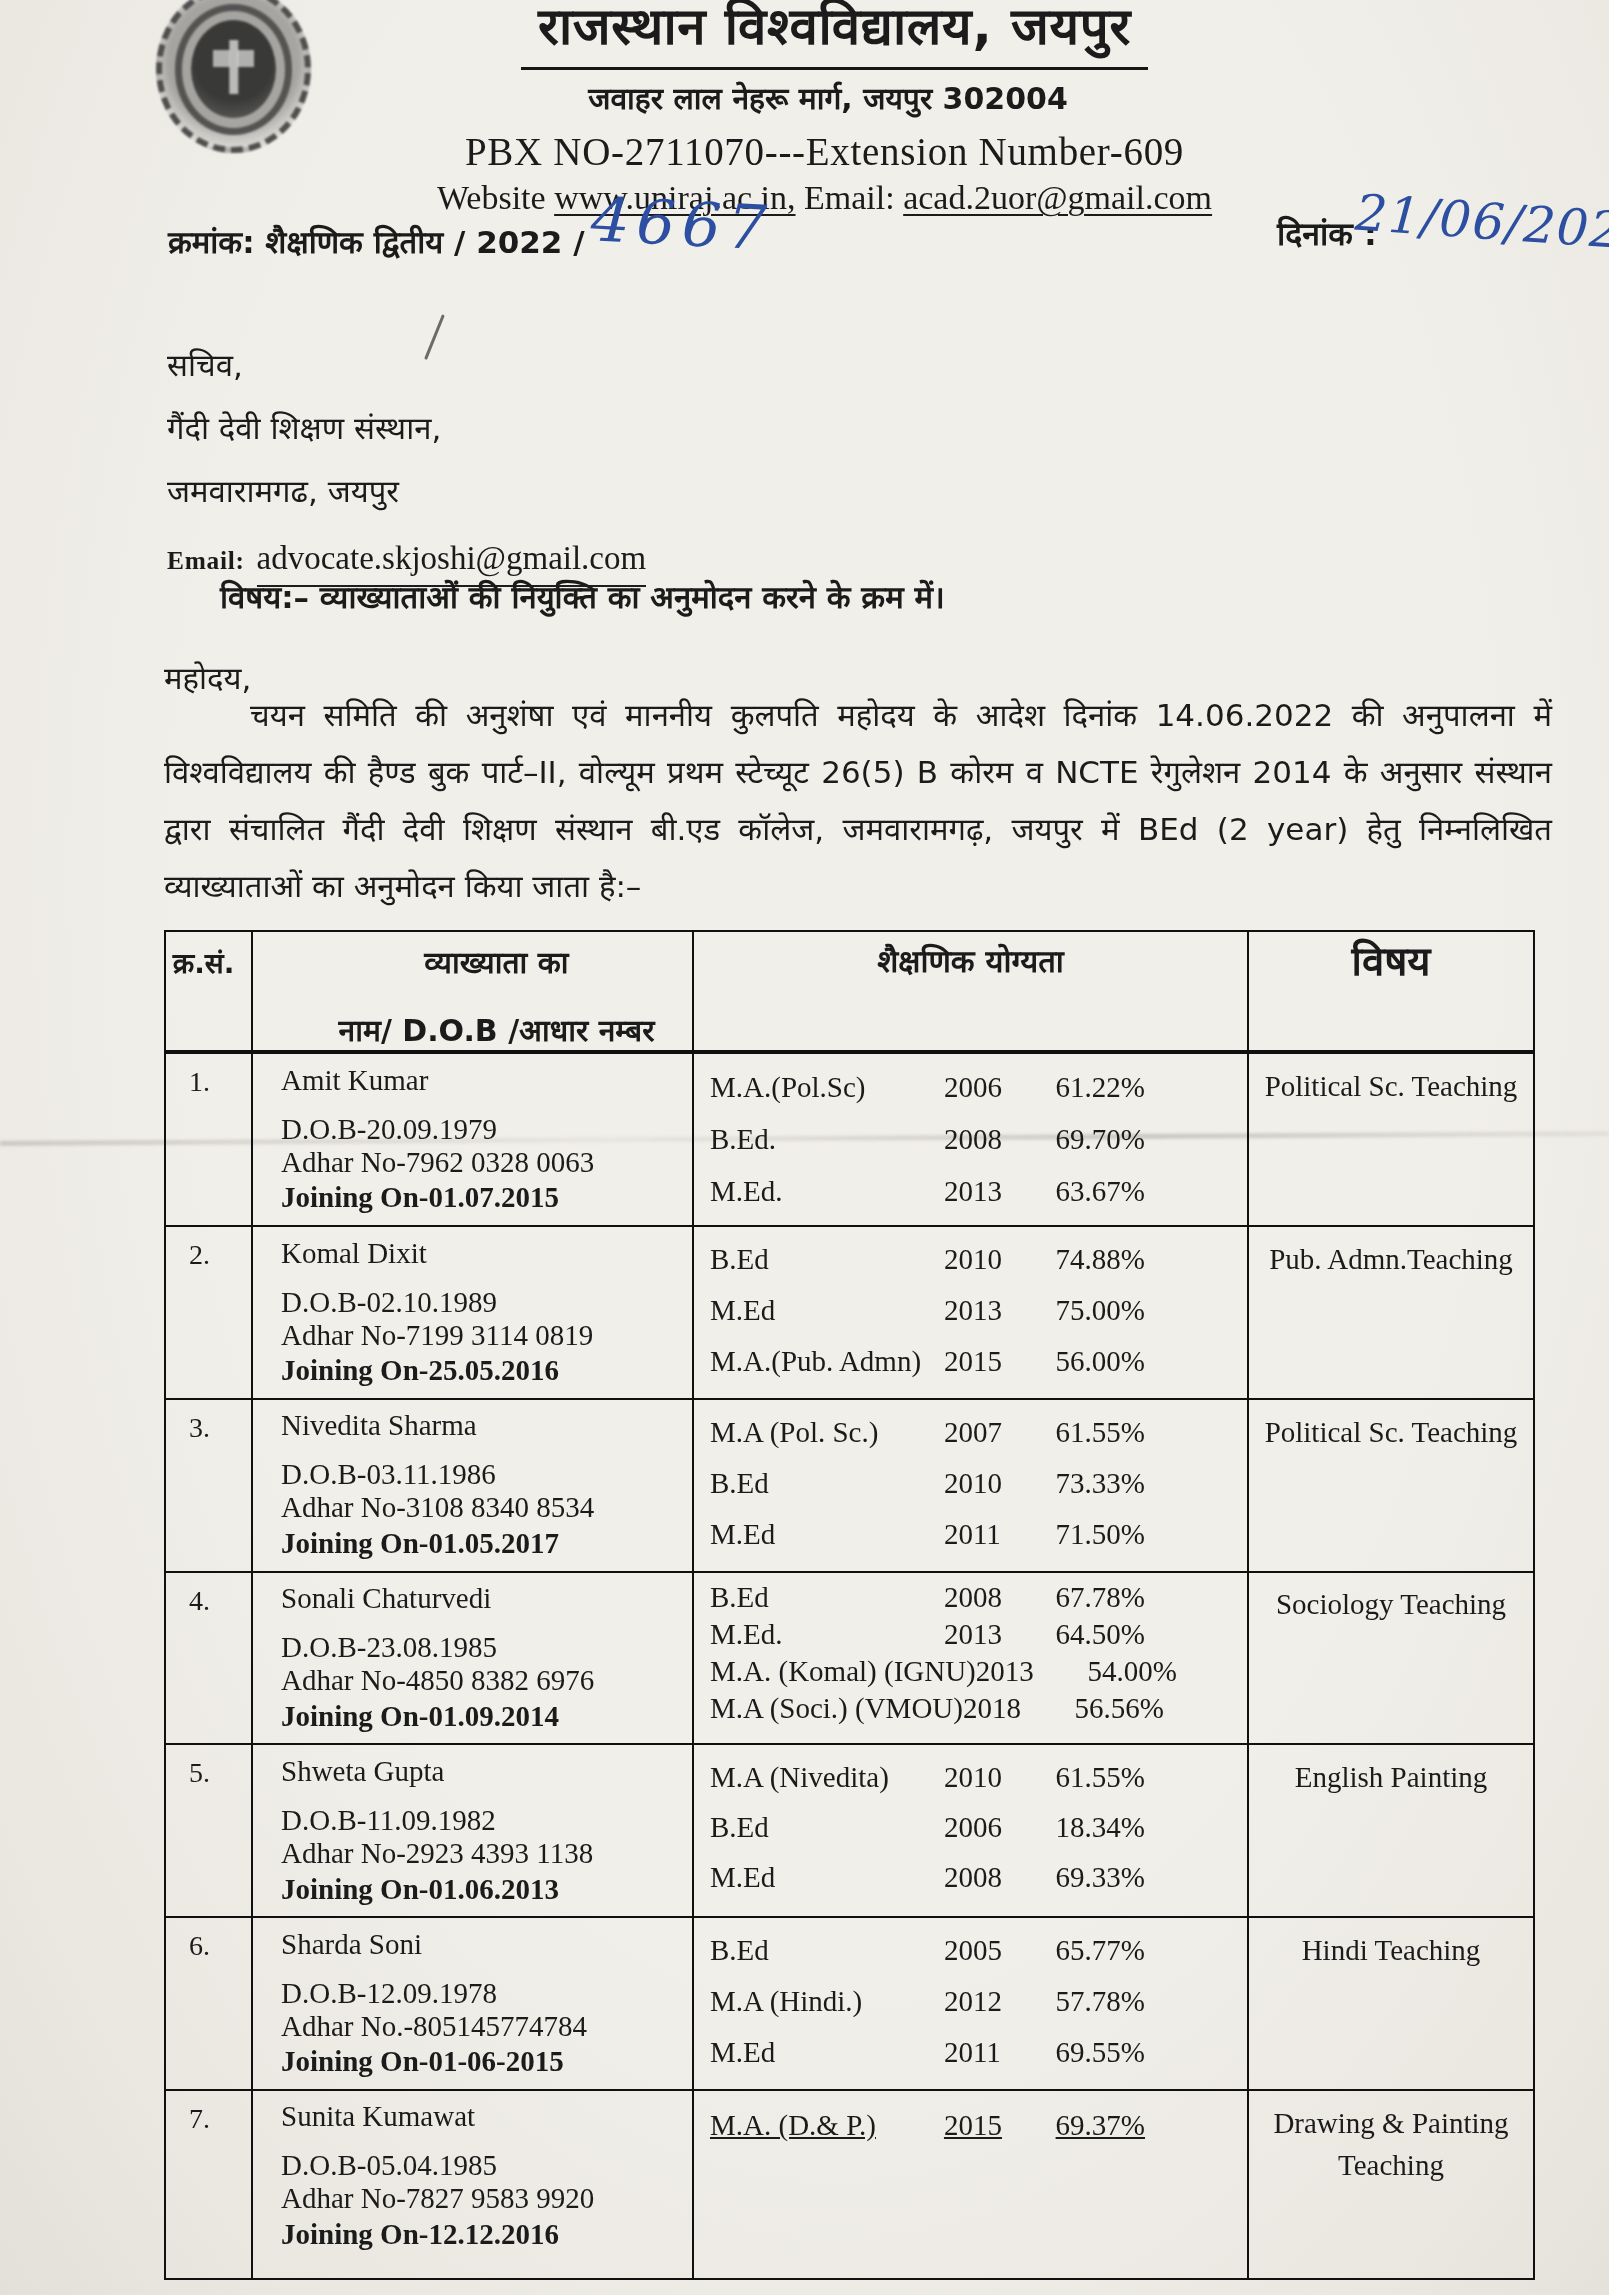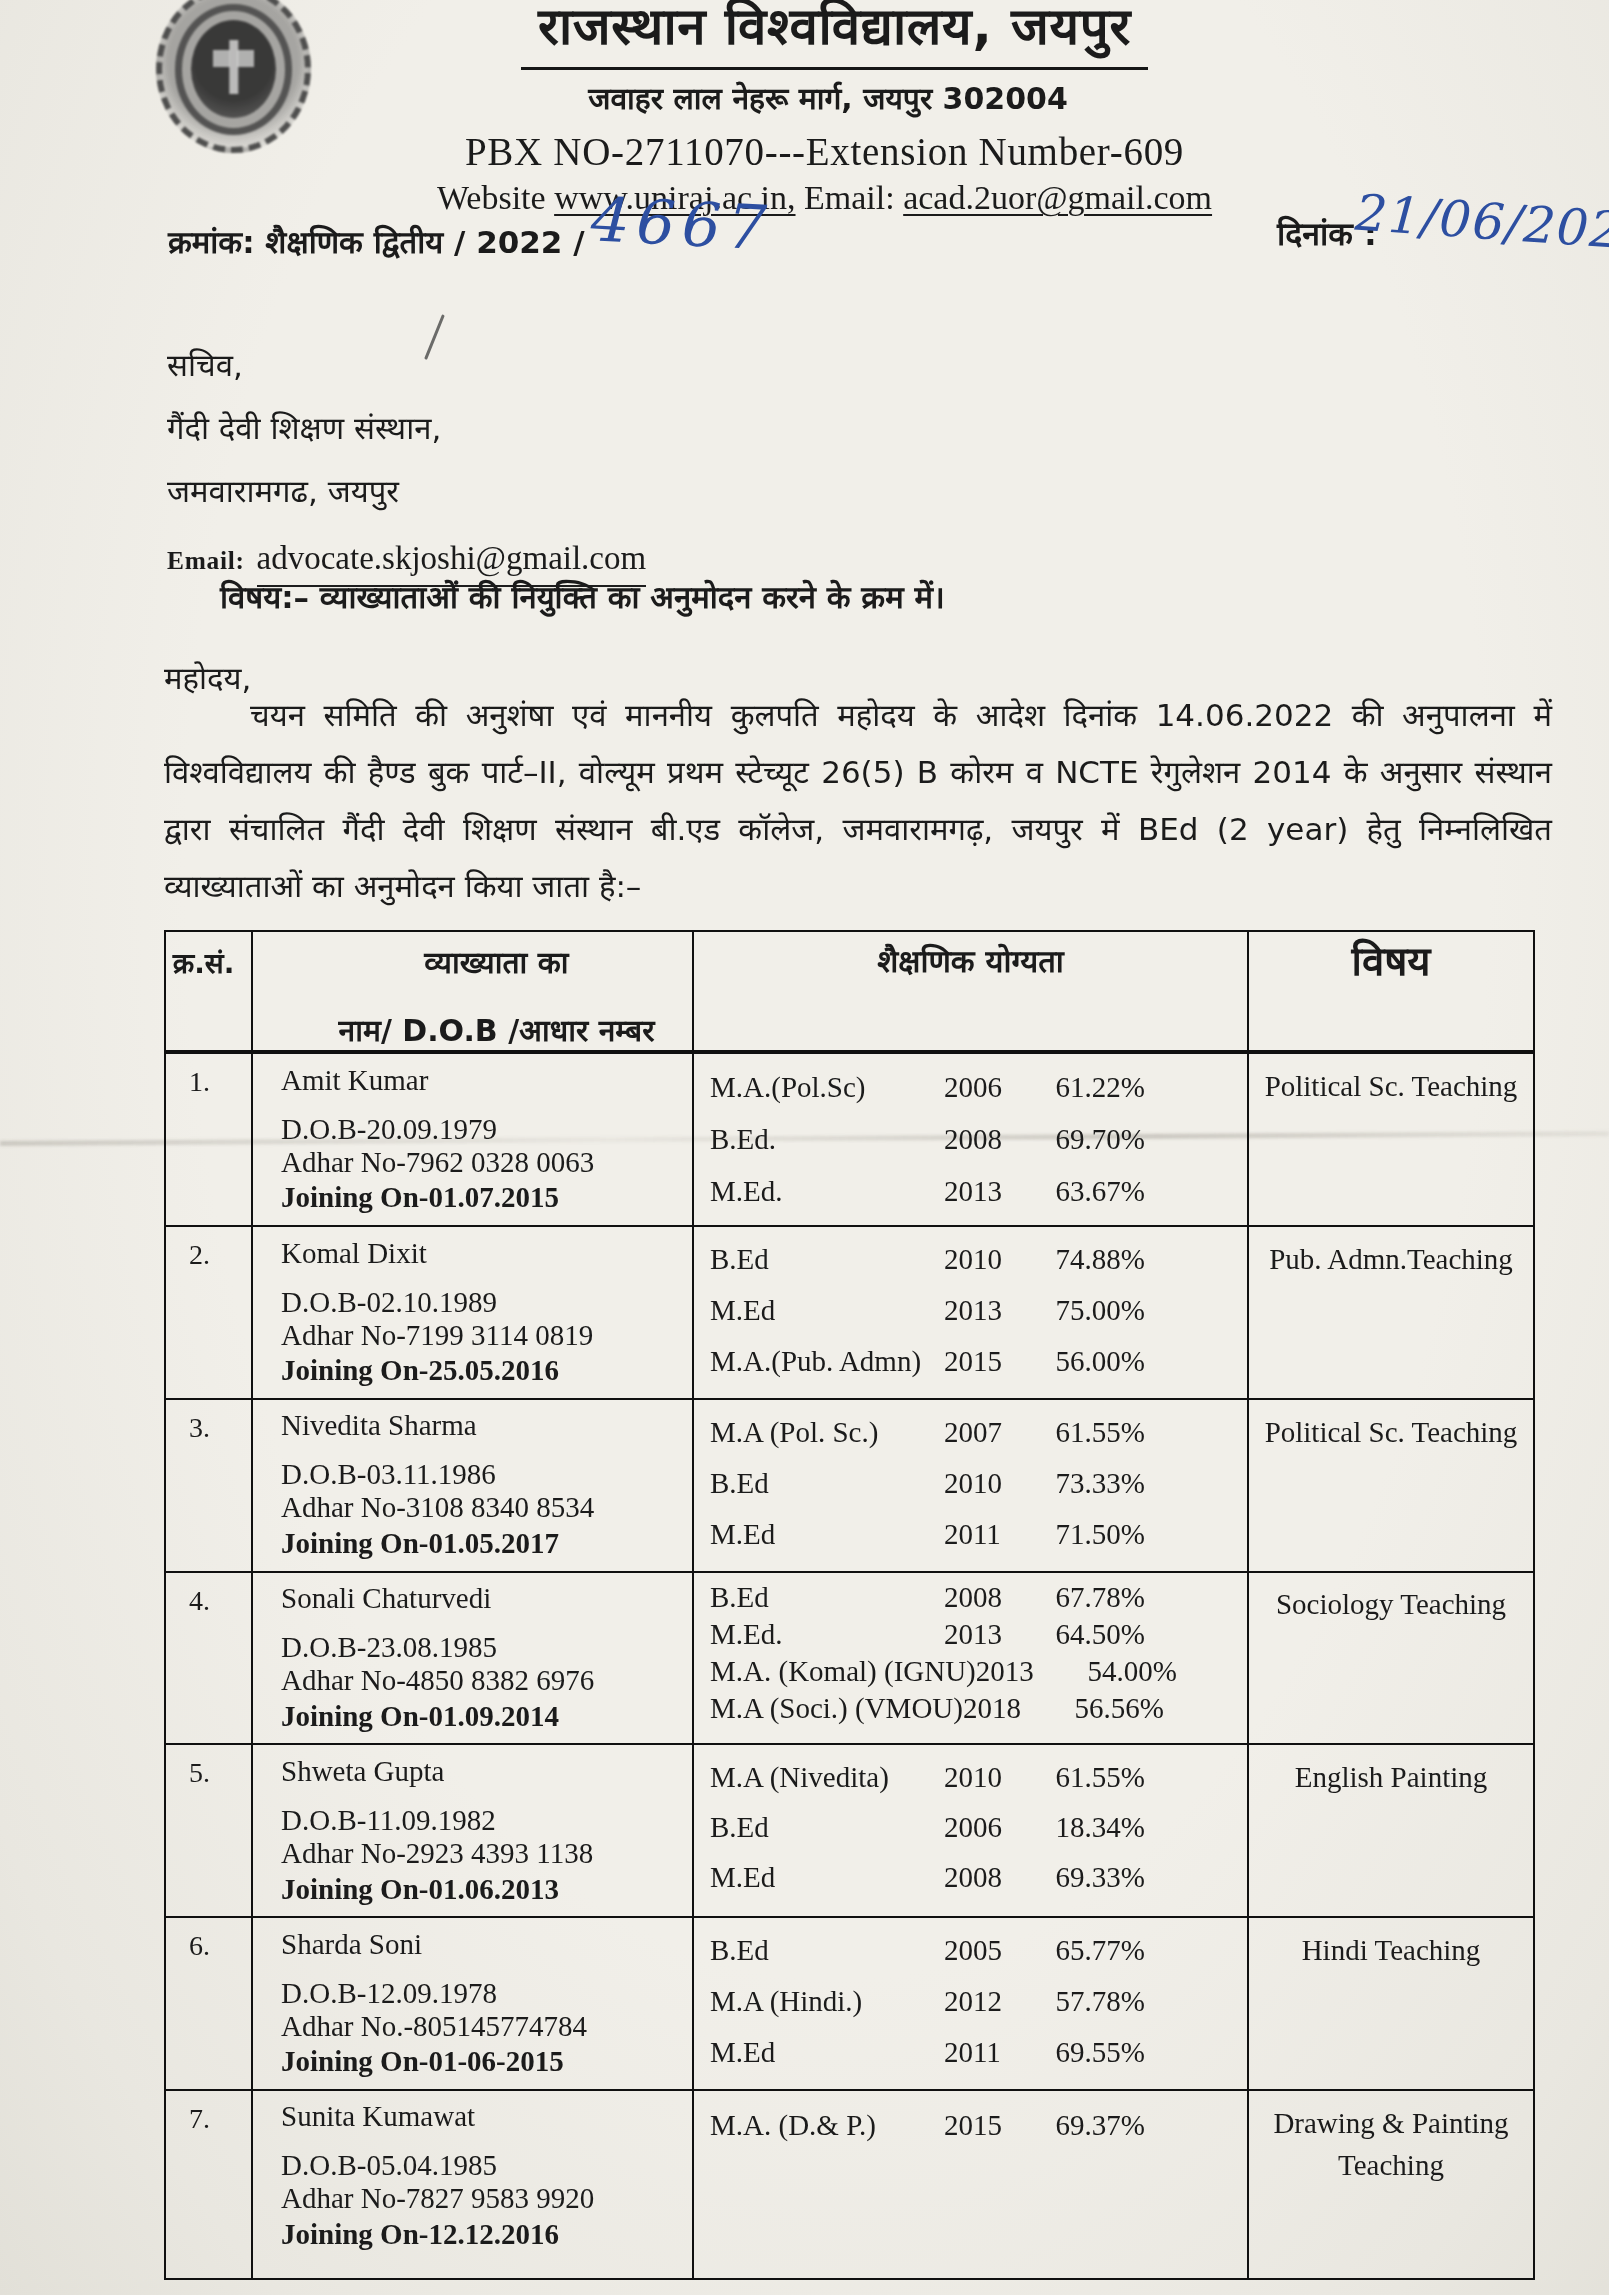--- a/index.html
+++ b/index.html
@@ -345,21 +345,21 @@
           <td class="c-name">
             <div class="name-wrap">
               <div class="nm">Sunita Kumawat</div>
               <div class="dob">D.O.B-05.04.1985</div>
               <div class="spacer"></div>
               <div class="adh">Adhar No-7827 9583 9920</div>
               <div class="join">Joining On-12.12.2016</div>
             </div>
           </td>
           <td class="c-qual">
-            <div class="qline" style="height: 56px;">
+            <div class="qline" style="height: 56px; text-decoration: underline;">
               <span class="deg">M.A. (D.&amp; P.)</span>
               <span class="yr">2015</span>
               <span class="pct">69.37%</span>
             </div>
           </td>
           <td class="c-subj">
             <div>Drawing &amp; Painting Teaching</div>
           </td>
         </tr>
       </tbody>

